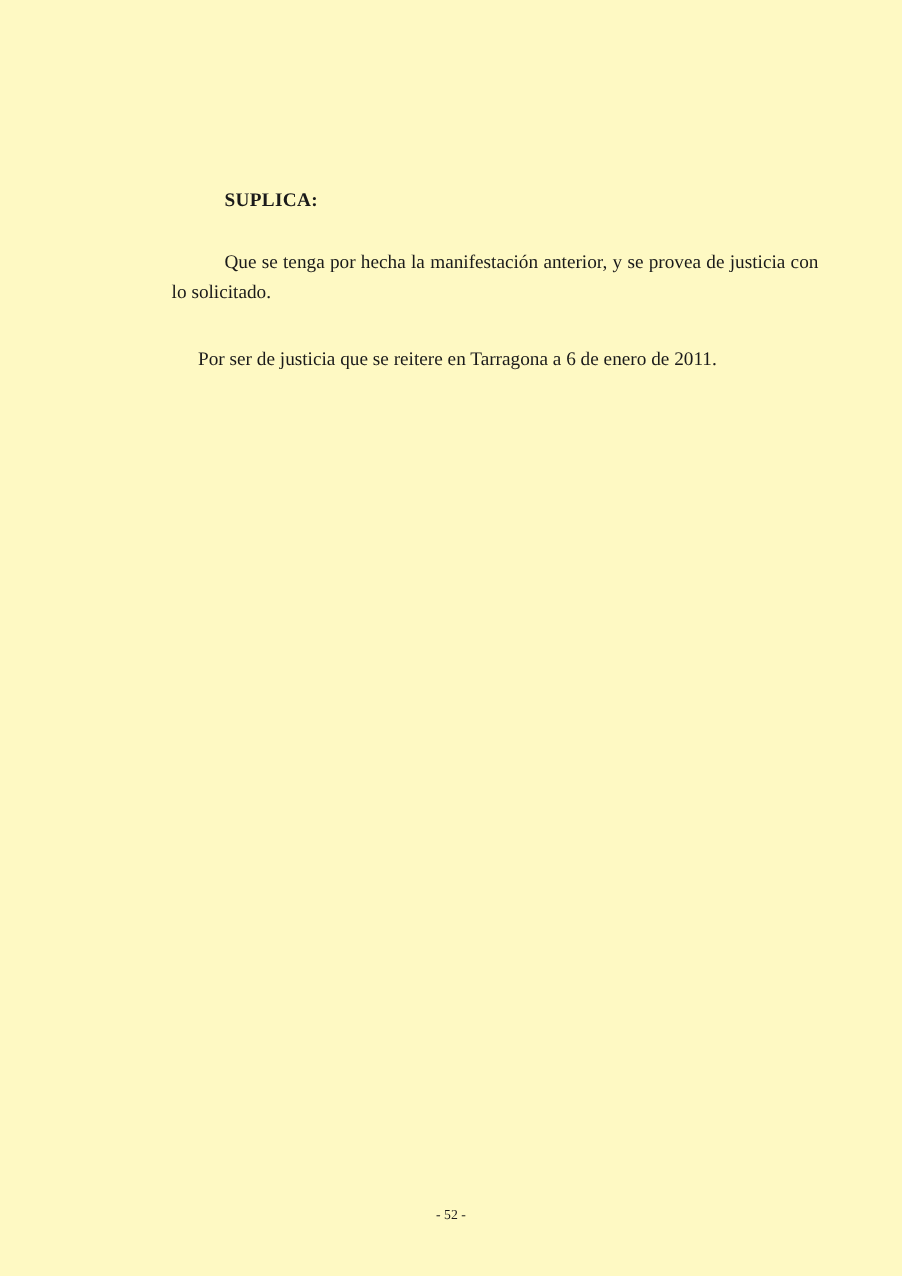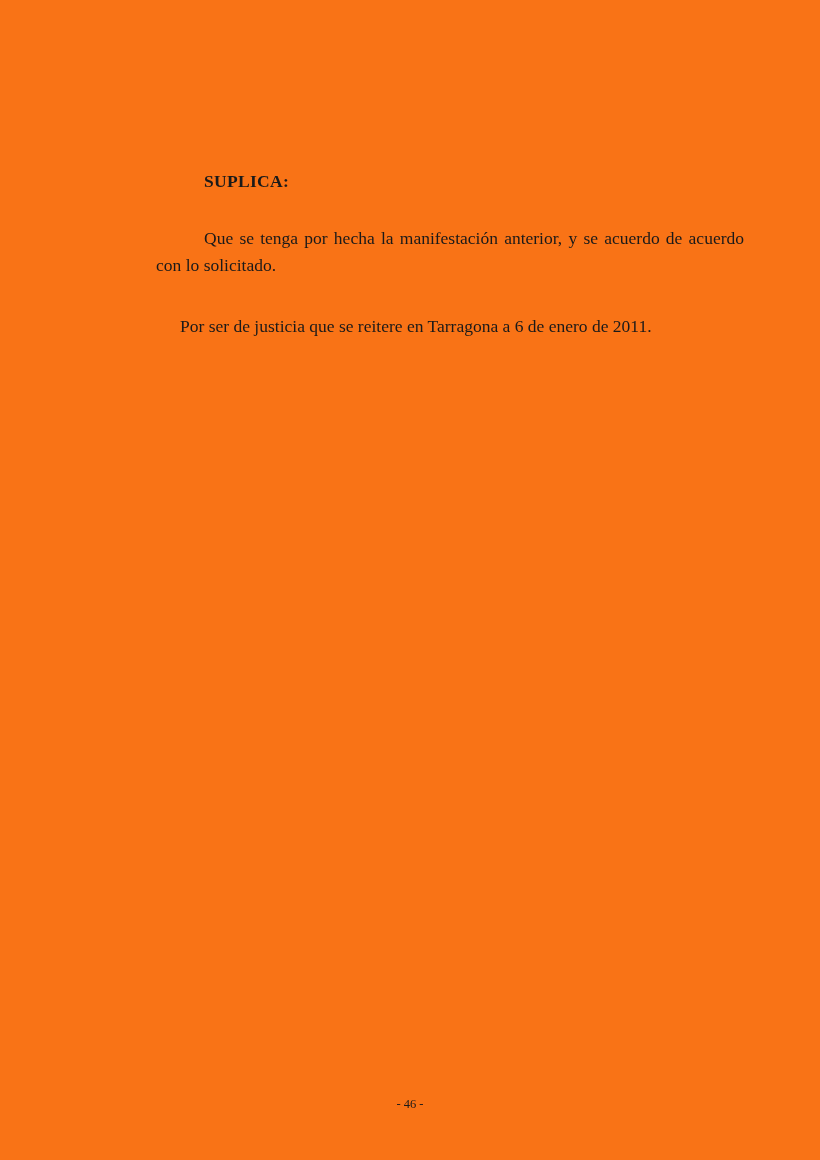--- a/index.html
+++ b/index.html
@@ -12,21 +12,21 @@
     height: 1160px;
     position: relative;
     font-family: "Liberation Serif", serif;
     color: #1a1a1a;
   }
   .page {
     position: absolute;
     top: 0; left: 0;
     width: 820px;
     height: 1160px;
-    background: #f97316;
+    background: #fef9c3;
     overflow: hidden;
   }
   .content {
     position: absolute;
     top: 170px;
     left: 156px;
     width: 588px;
   }
   .heading {
     font-weight: bold;
@@ -61,17 +61,17 @@
     color: #1a1a1a;
     font-family: "Liberation Serif", serif;
   }
 </style>
 </head>
 <body>
 
 <div class="page">
   <div class="content">
     <p class="heading">SUPLICA:</p>
-    <p class="para para-1">Que se tenga por hecha la manifestación anterior, y se acuerdo de acuerdo con lo solicitado.</p>
+    <p class="para para-1">Que se tenga por hecha la manifestación anterior, y se provea de justicia con lo solicitado.</p>
     <p class="para para-2">Por ser de justicia que se reitere en Tarragona  a 6 de enero de 2011.</p>
   </div>
-  <div class="footer">- 46 -</div>
+  <div class="footer">- 52 -</div>
 </div>
 
 </body></html>

